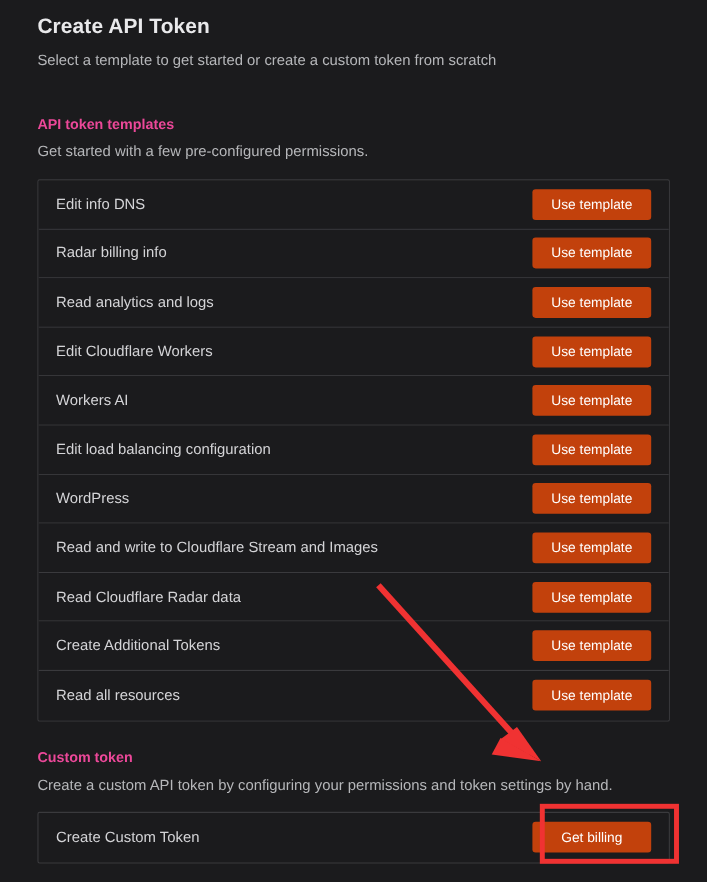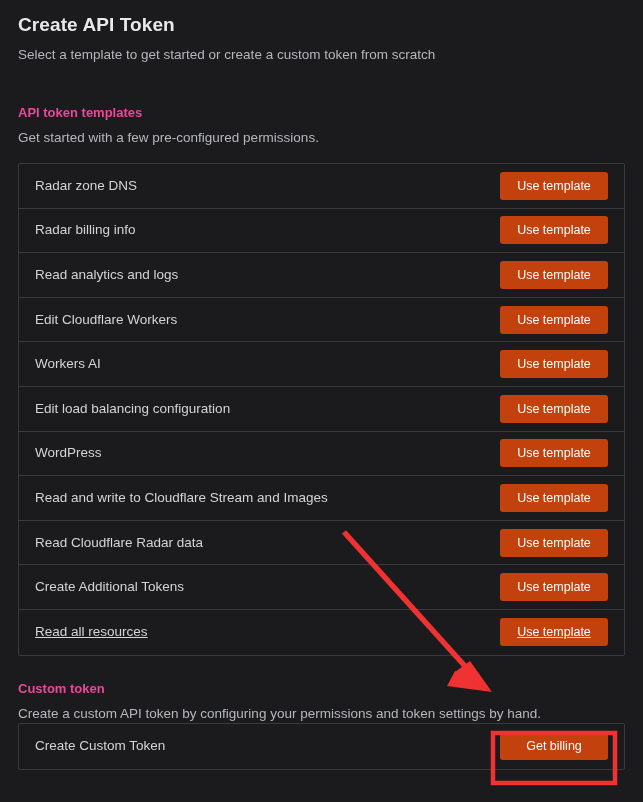--- a/index.html
+++ b/index.html
@@ -13,21 +13,21 @@
     font-family: "Liberation Sans", sans-serif;
     color: #d7d7d9;
     overflow: hidden;
     position: relative;
   }
   .page {
     position: relative;
     width: 643px;
     height: 802px;
     box-sizing: border-box;
-    padding: 0 18px;
+    padding: 0 34px;
   }
   .page-title {
     font-size: 19px;
     font-weight: 700;
     color: #e9e9eb;
     letter-spacing: 0.1px;
     margin: 0;
     padding-top: 13px;
     line-height: 24px;
   }
@@ -62,21 +62,21 @@
   .template-row {
     display: flex;
     align-items: center;
     justify-content: space-between;
     height: 44.6px;
     padding: 0 16px 0 16px;
     border-bottom: 1px solid #3a3a3d;
     background: #1b1b1d;
     box-sizing: border-box;
   }
-  .template-row:last-child { border-bottom: none; text-decoration: underline; }
+  .template-row:last-child { border-bottom: none; }
   .row-label {
     font-size: 13.5px;
     color: #d4d4d7;
     line-height: 18px;
   }
   .btn-blue {
     background: #c2410c;
     color: #ffffff;
     font-size: 12.5px;
     font-family: "Liberation Sans", sans-serif;
@@ -86,20 +86,21 @@
     height: 28px;
     line-height: 28px;
     text-align: center;
     cursor: pointer;
     padding: 0;
     display: block;
     flex: 0 0 auto;
   }
   #custom-heading-block { padding-top: 24px; }
   .custom-box {
+    margin-top: 15px;
     border: 1px solid #3a3a3d;
     border-radius: 2px;
     height: 47px;
     display: flex;
     align-items: center;
     justify-content: space-between;
     padding: 0 16px;
     box-sizing: border-box;
     background: #1b1b1d;
   }
@@ -120,21 +121,21 @@
   <h1 class="page-title">Create API Token</h1>
   <p class="page-subtitle">Select a template to get started or create a custom token from scratch</p>
 
   <div id="templates-heading-block">
     <div class="section-heading">API token templates</div>
     <div class="section-desc">Get started with a few pre-configured permissions.</div>
   </div>
 
   <div class="template-list" id="template-list">
       <div class="template-row">
-        <span class="row-label">Radar zone DNS</span>
+        <span class="row-label">Edit info DNS</span>
         <button class="btn-blue">Use template</button>
       </div>
       <div class="template-row">
         <span class="row-label">Radar billing info</span>
         <button class="btn-blue">Use template</button>
       </div>
       <div class="template-row">
         <span class="row-label">Read analytics and logs</span>
         <button class="btn-blue">Use template</button>
       </div>

